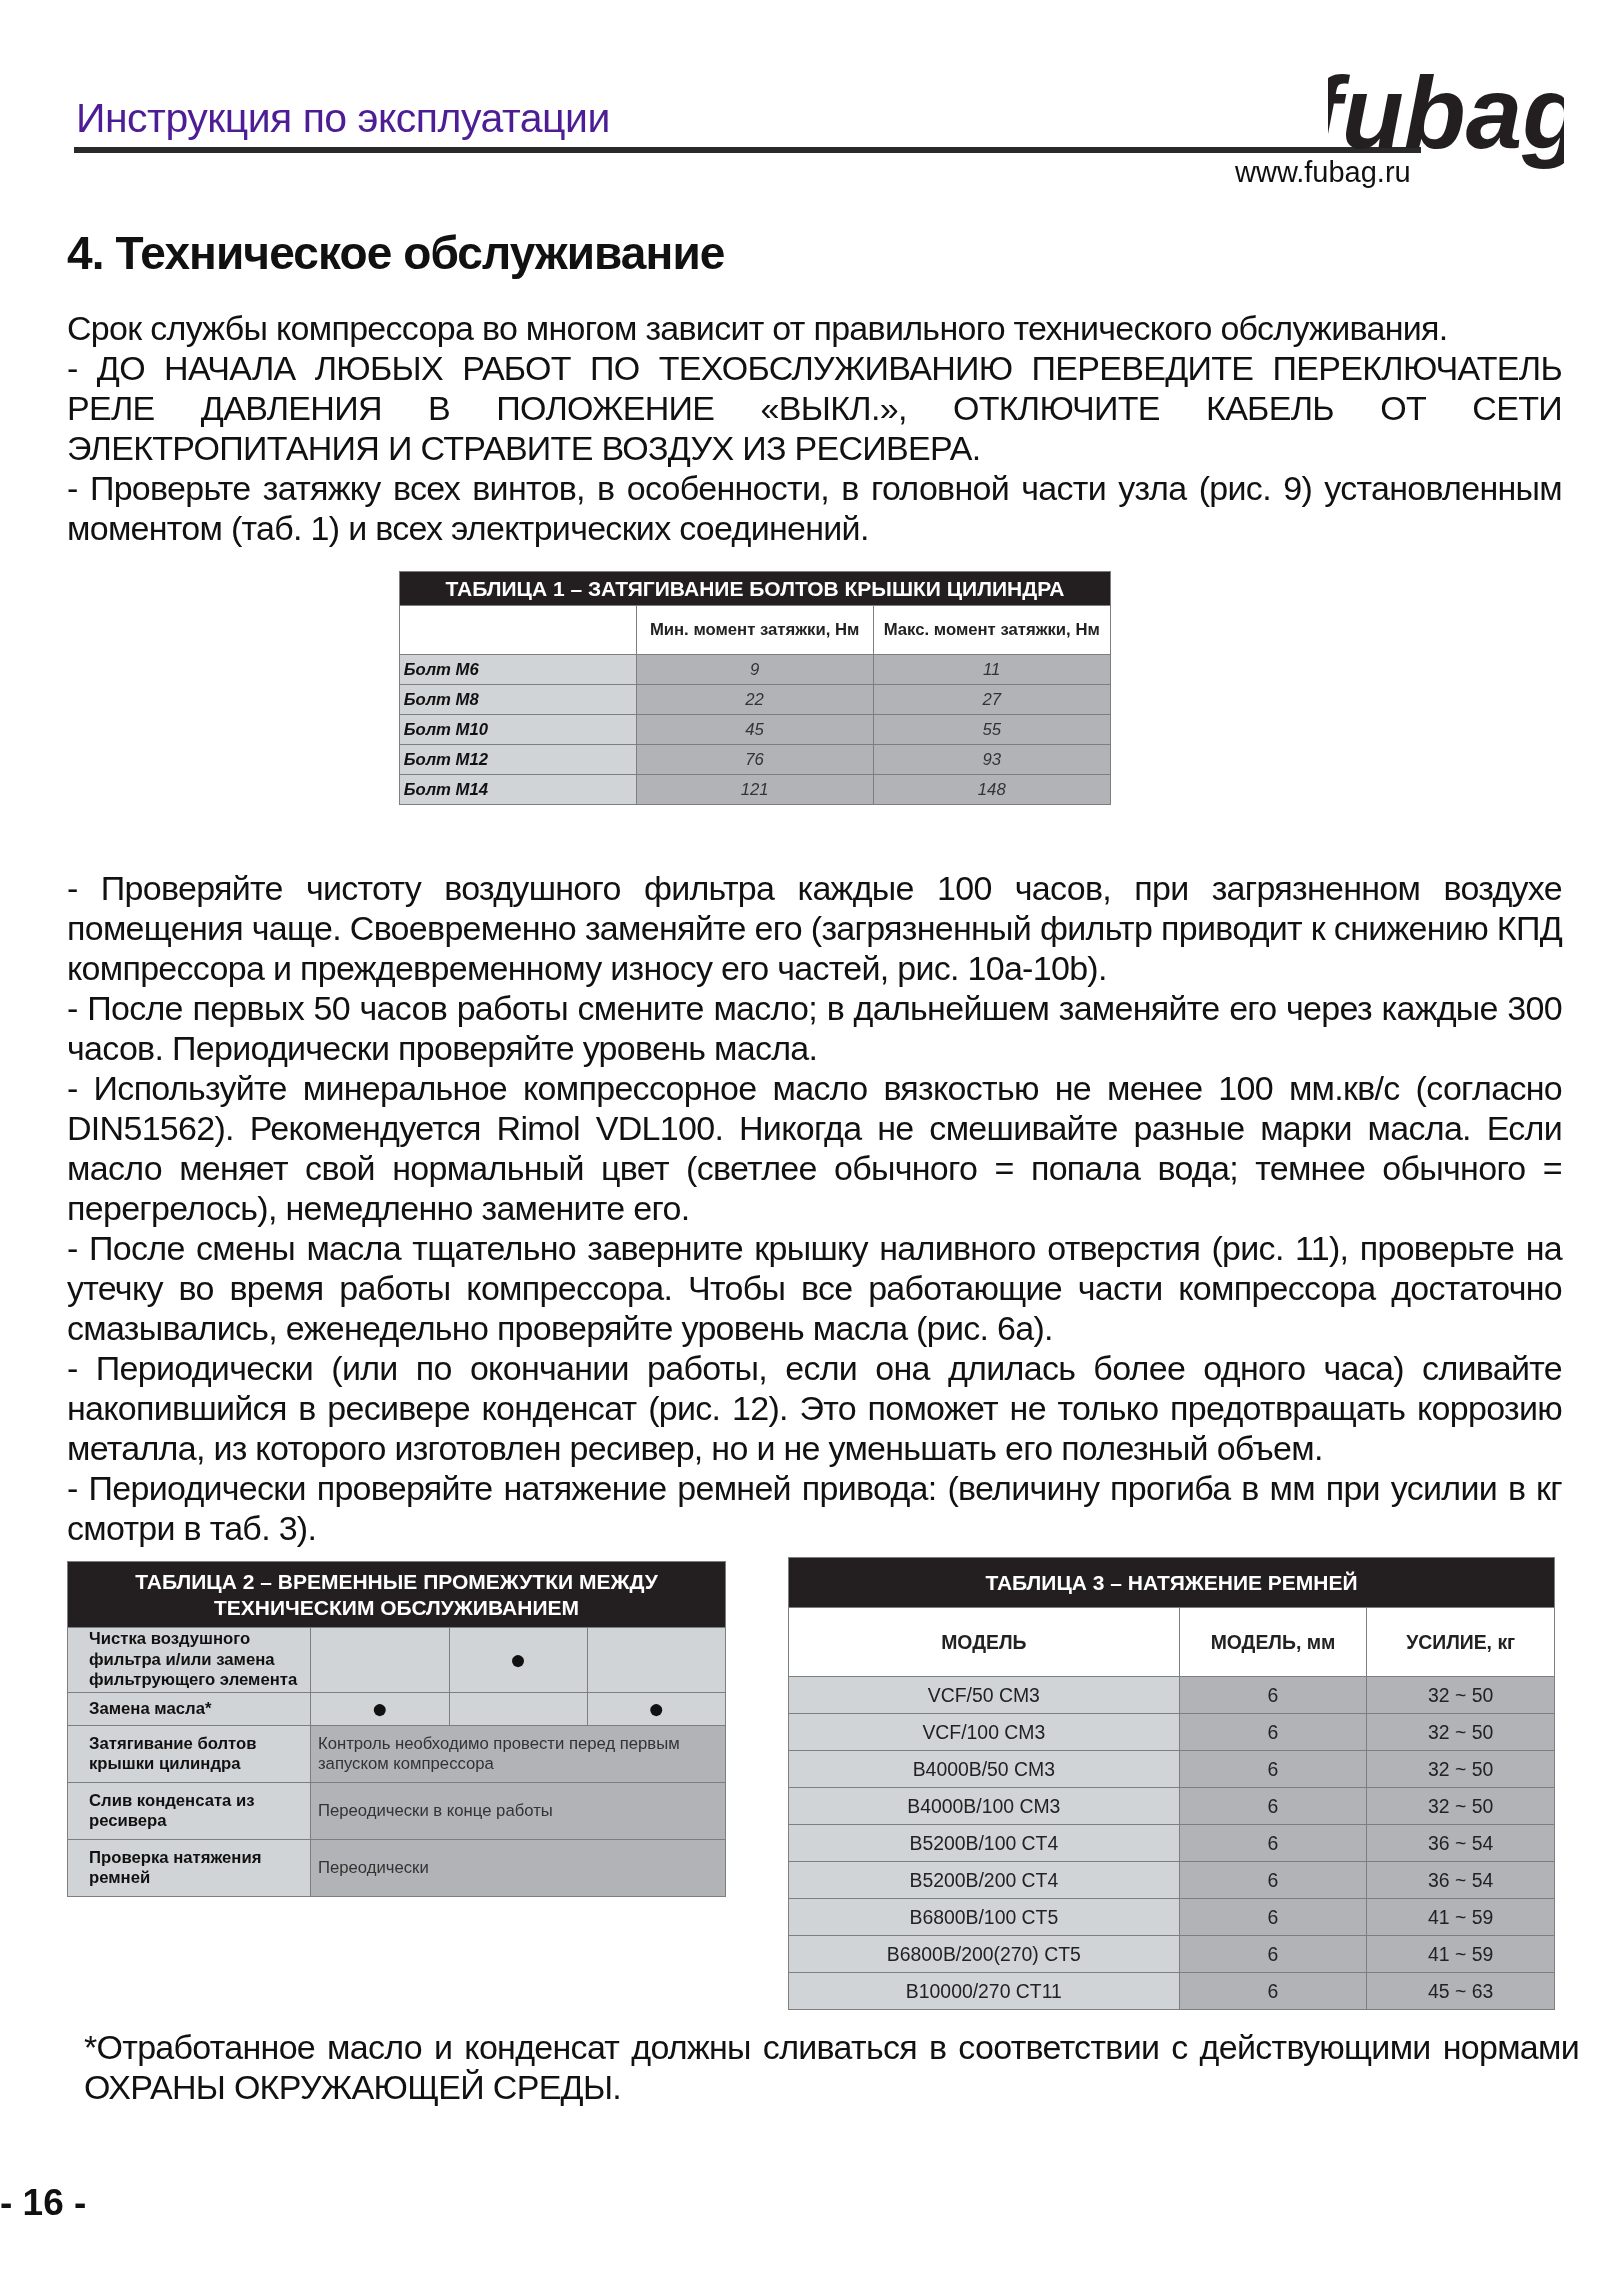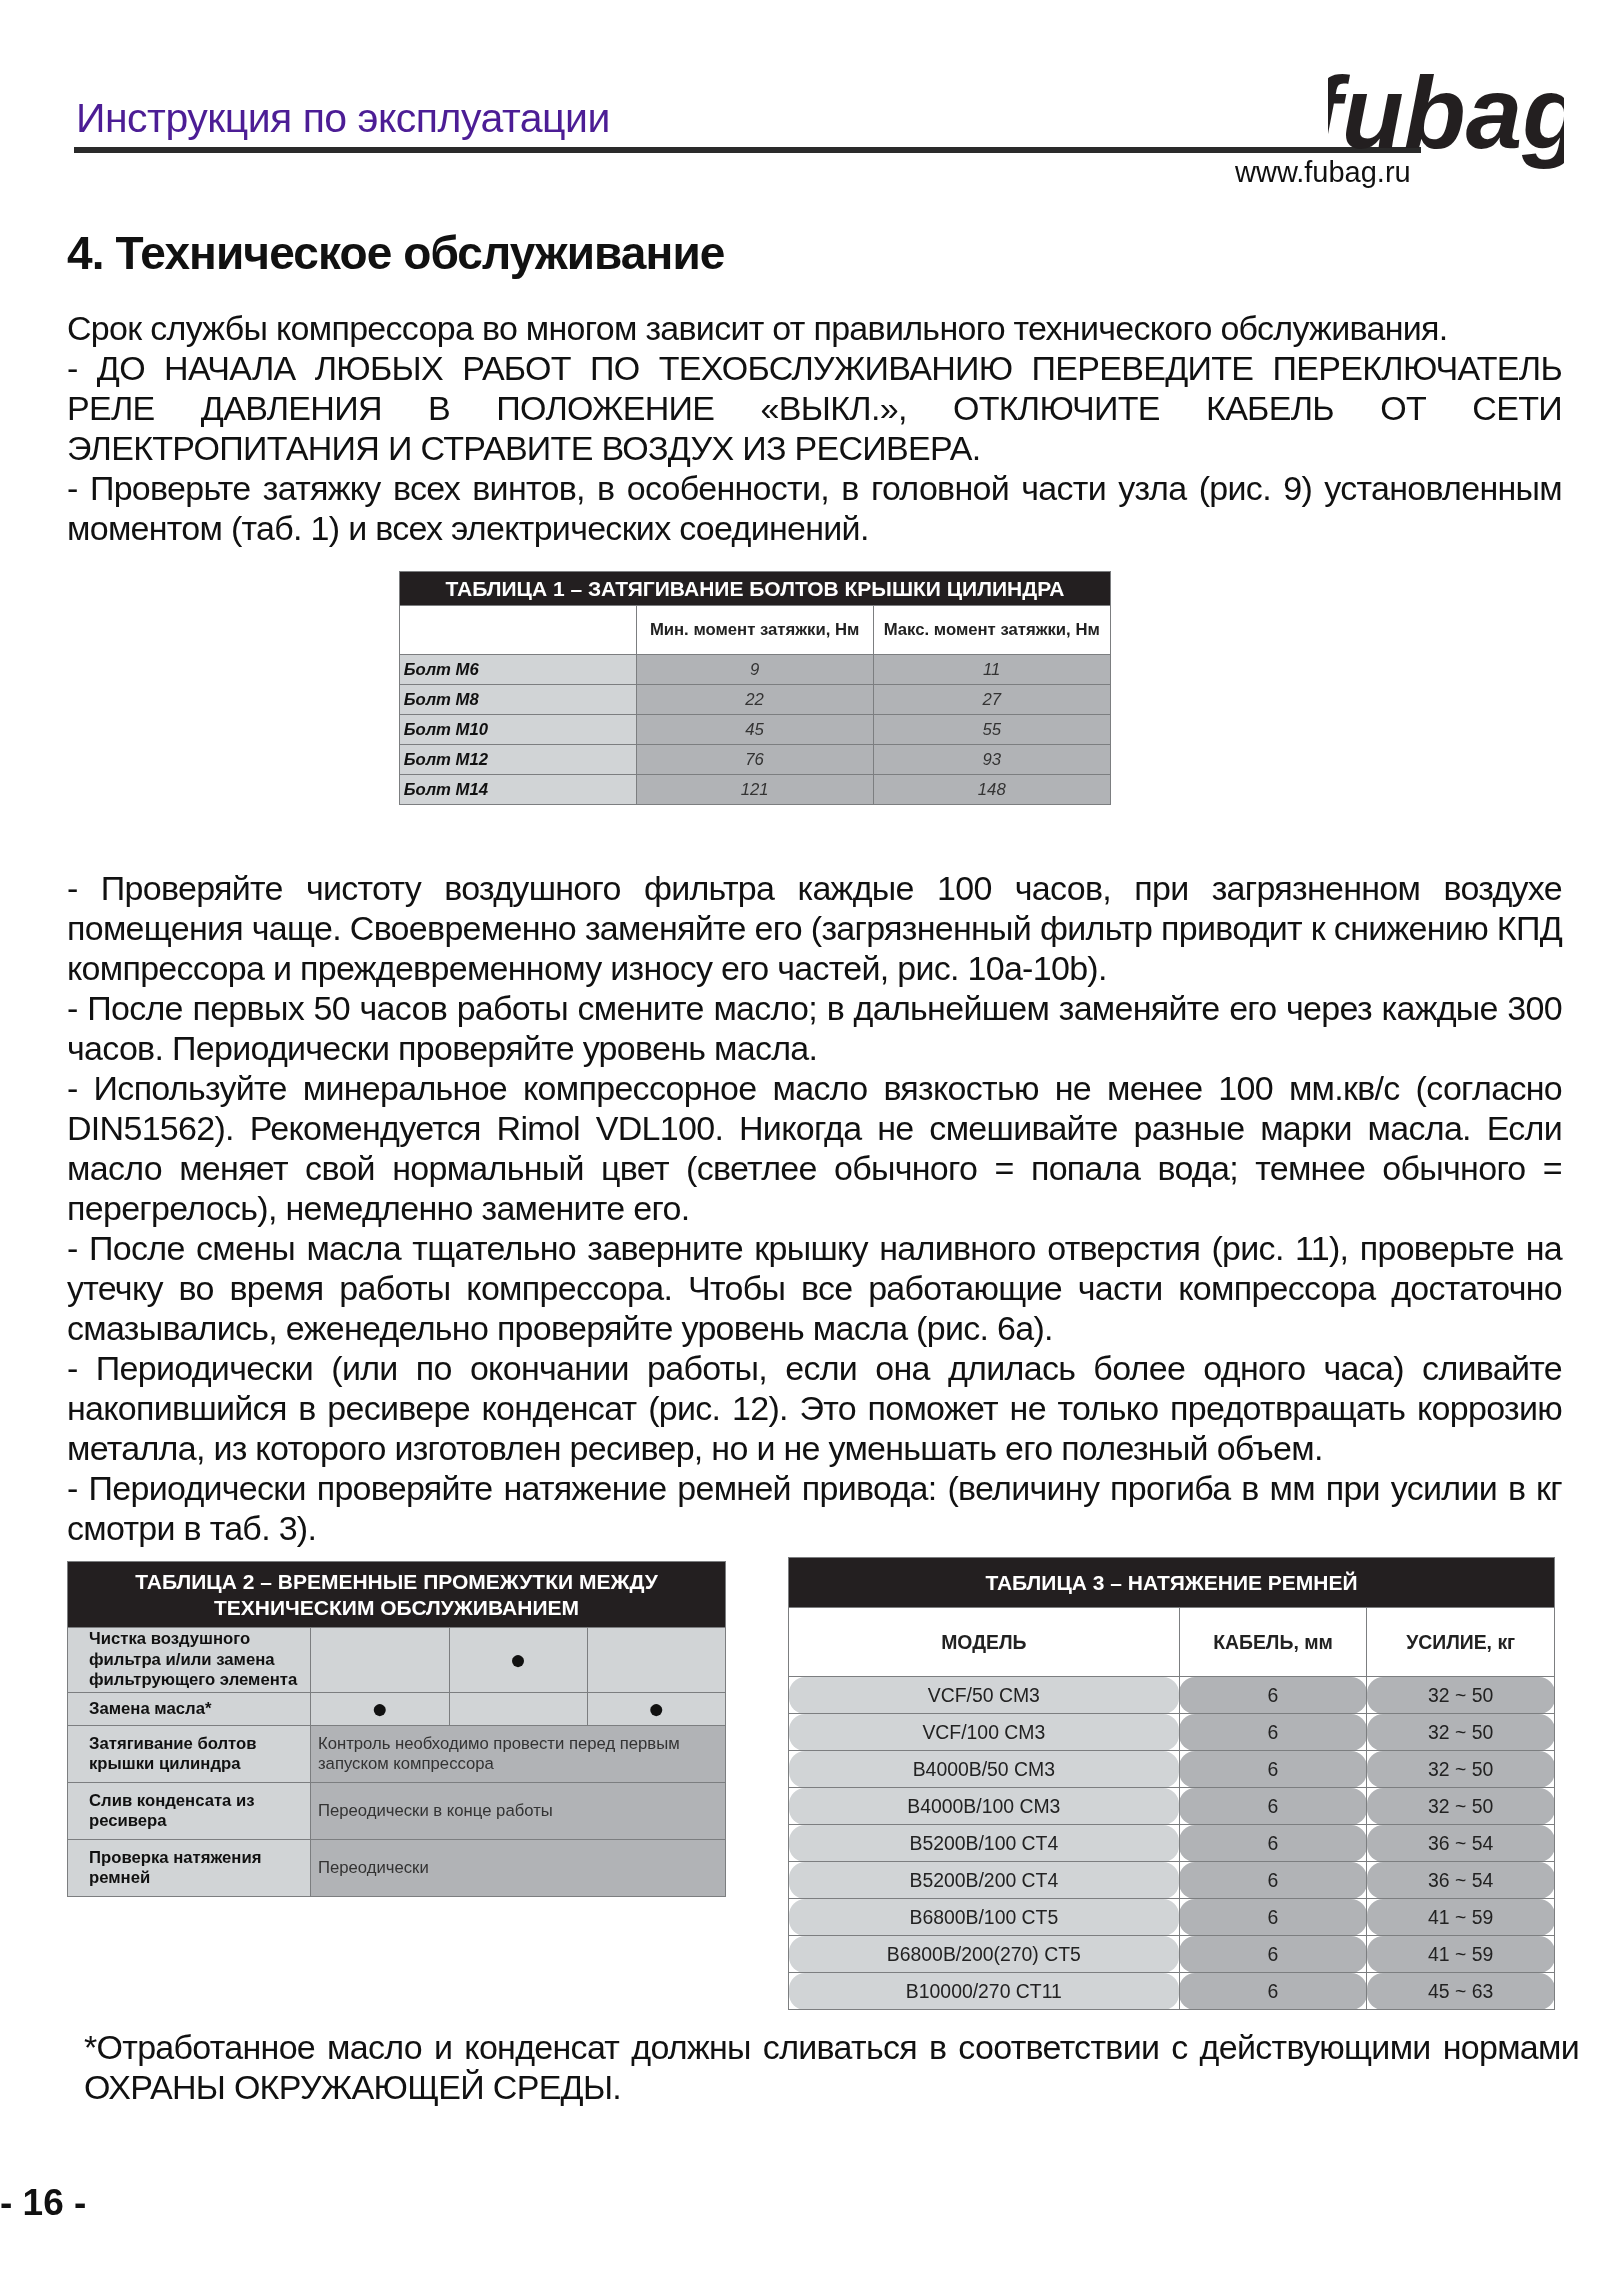--- a/index.html
+++ b/index.html
@@ -41,21 +41,21 @@
   .t2 .cap { height: 65px; font-size: 21px; line-height: 26px; }
   .t2 .hdr { height: 66px; font-size: 16.7px; line-height: 20.4px; }
   .t2 td.rl { font-weight: bold; font-size: 16.7px; line-height: 20.4px; padding-left: 21px; text-align: left; }
   .t2 td.c { text-align: center; font-size: 28px; }
   .t2 td.note { font-size: 16.7px; line-height: 20.4px; padding-left: 6.5px; color: #333; text-align: left; }
 
   
   .t3 { left: 788px; top: 1557px; width: 767px; }
   .t3 .cap { height: 49px; font-size: 21px; }
   .t3 .hdr { height: 68px; font-size: 19.4px; }
-  .t3 .row td { height: 36px; font-size: 19.4px; text-align: center; color: #222; border-radius: 16px; }
+  .t3 .row td { height: 36px; font-size: 19.4px; text-align: center; color: #222; }
 
   .footnote { left: 84px; top: 2027px; width: 1495px; font-size: 34px; line-height: 40px; text-align: justify; letter-spacing: -0.7px; }
   .footnote p { margin: 0; }
   .page-num { left: 0; width: 1623px; top: 2182px; text-align: left; font-size: 37px; font-weight: bold; }
 </style>
 </head>
 <body>
 
 <div class="abs doc-title">Инструкция по эксплуатации</div>
 <div class="abs header-rule"></div>
@@ -170,21 +170,21 @@
       <col style="width:51%">
       <col style="width:24.5%">
       <col style="width:24.5%">
     </colgroup>
   <tbody>
       <tr>
         <td colspan="3" class="cap">ТАБЛИЦА 3 – НАТЯЖЕНИЕ РЕМНЕЙ</td>
       </tr>
   <tr>
     <td class="hdr">МОДЕЛЬ</td>
-    <td class="hdr">КАБЕЛЬ, мм</td>
+    <td class="hdr">МОДЕЛЬ, мм</td>
     <td class="hdr">УСИЛИЕ, кг</td>
   </tr>
   <tr class="row">
     <td class="lt">VCF/50 CM3</td>
     <td class="dk">6</td>
     <td class="dk">32 ~ 50</td>
   </tr>
   <tr class="row">
     <td class="lt">VCF/100 CM3</td>
     <td class="dk">6</td>

